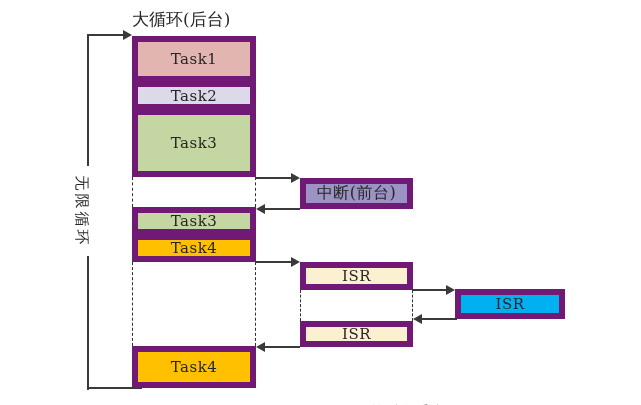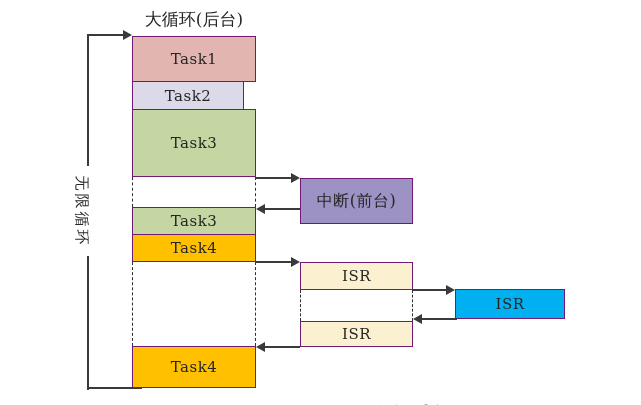--- a/index.html
+++ b/index.html
@@ -1,35 +1,35 @@
 <!DOCTYPE html>
 <html><head>
 <meta charset="utf-8">
 <style>
   html,body{margin:0;padding:0;background:#fff;}
   .canvas{
     position:relative;width:641px;height:405px;background:#ffffff;overflow:hidden;
     font-family:"DejaVu Serif","Liberation Serif",serif;color:#262626;
   }
   .box{
-    position:absolute;box-sizing:border-box;border:1px solid #701a75;
+    position:absolute;box-sizing:border-box;border:6px solid #701a75;
     display:flex;align-items:center;justify-content:center;
     font-size:15px;letter-spacing:.5px;
   }
   .gap{
     position:absolute;box-sizing:border-box;background:#fff;
     border-left:1px dashed #2f2f2f;border-right:1px dashed #2f2f2f;
   }
   .hline{position:absolute;height:2px;background:#3a3a3a;}
   .vline{position:absolute;width:2px;background:#3a3a3a;}
   .ah-r{position:absolute;width:0;height:0;border-top:5px solid transparent;
         border-bottom:5px solid transparent;border-left:9px solid #3a3a3a;}
   .ah-l{position:absolute;width:0;height:0;border-top:5px solid transparent;
         border-bottom:5px solid transparent;border-right:9px solid #3a3a3a;}
-  .title{position:absolute;font-size:17px;text-align:center;white-space:nowrap;}
+  .title{position:absolute;font-size:17px;white-space:nowrap;}
   .vtext-wrap{
     position:absolute;left:63px;top:166px;width:36px;height:90px;background:#fff;
     display:flex;align-items:center;justify-content:center;z-index:3;
   }
   .vtext{transform:rotate(90deg);white-space:nowrap;font-size:15px;letter-spacing:3px;}
   .caption{position:absolute;top:403px;left:225px;width:320px;text-align:center;
            font-size:15px;color:#333;white-space:nowrap;}
 </style>
 </head>
 <body>
@@ -42,39 +42,39 @@
   <div class="hline" style="left:87px;top:34px;width:37px;"></div>
   <div class="ah-r" style="left:123px;top:30px;"></div>
   <div class="hline" style="left:87px;top:387px;width:55px;"></div>
   <div class="vtext-wrap">
     <span class="vtext">无限循环</span>
   </div>
 
   <div class="box" style="left: 132px; top: 36px; width: 124px; height: 46px; background: rgb(227, 181, 176);">
     <span>Task1</span>
   </div>
-  <div class="box" style="left: 132px; top: 81px; width: 112px; height: 29px; background: rgb(220, 217, 232);">
+  <div class="box" style="left: 132px; top: 81px; width: 124px; height: 29px; background: rgb(220, 217, 232);">
     <span>Task2</span>
   </div>
   <div class="box" style="left: 132px; top: 109px; width: 124px; height: 68px; background: rgb(196, 215, 162);">
     <span>Task3</span>
   </div>
   <div class="gap" style="left:132px;top:177px;width:124px;height:30px;"></div>
   <div class="box" style="left: 132px; top: 207px; width: 124px; height: 28px; background: rgb(196, 215, 162);">
     <span>Task3</span>
   </div>
   <div class="box" style="left: 132px; top: 234px; width: 124px; height: 28px; background: rgb(255, 192, 0);">
     <span>Task4</span>
   </div>
   <div class="gap" style="left:132px;top:262px;width:124px;height:84px;"></div>
   <div class="box" style="left: 132px; top: 346px; width: 124px; height: 42px; background: rgb(255, 192, 0);">
     <span>Task4</span>
   </div>
 
-  <div class="box" style="left: 300px; top: 178px; width: 113px; height: 46px; font-size: 16px; background: rgb(156, 146, 196);">
+  <div class="box" style="left: 300px; top: 178px; width: 113px; height: 31px; font-size: 16px; background: rgb(156, 146, 196);">
     <span>中断(前台)</span>
   </div>
 
   <div class="box" style="left: 300px; top: 262px; width: 113px; height: 28px; background: rgb(251, 240, 208);">
     <span>ISR</span>
   </div>
   <div class="gap" style="left:300px;top:290px;width:113px;height:31px;"></div>
   <div class="box" style="left: 300px; top: 321px; width: 113px; height: 26px; background: rgb(251, 240, 208);">
     <span>ISR</span>
   </div>

